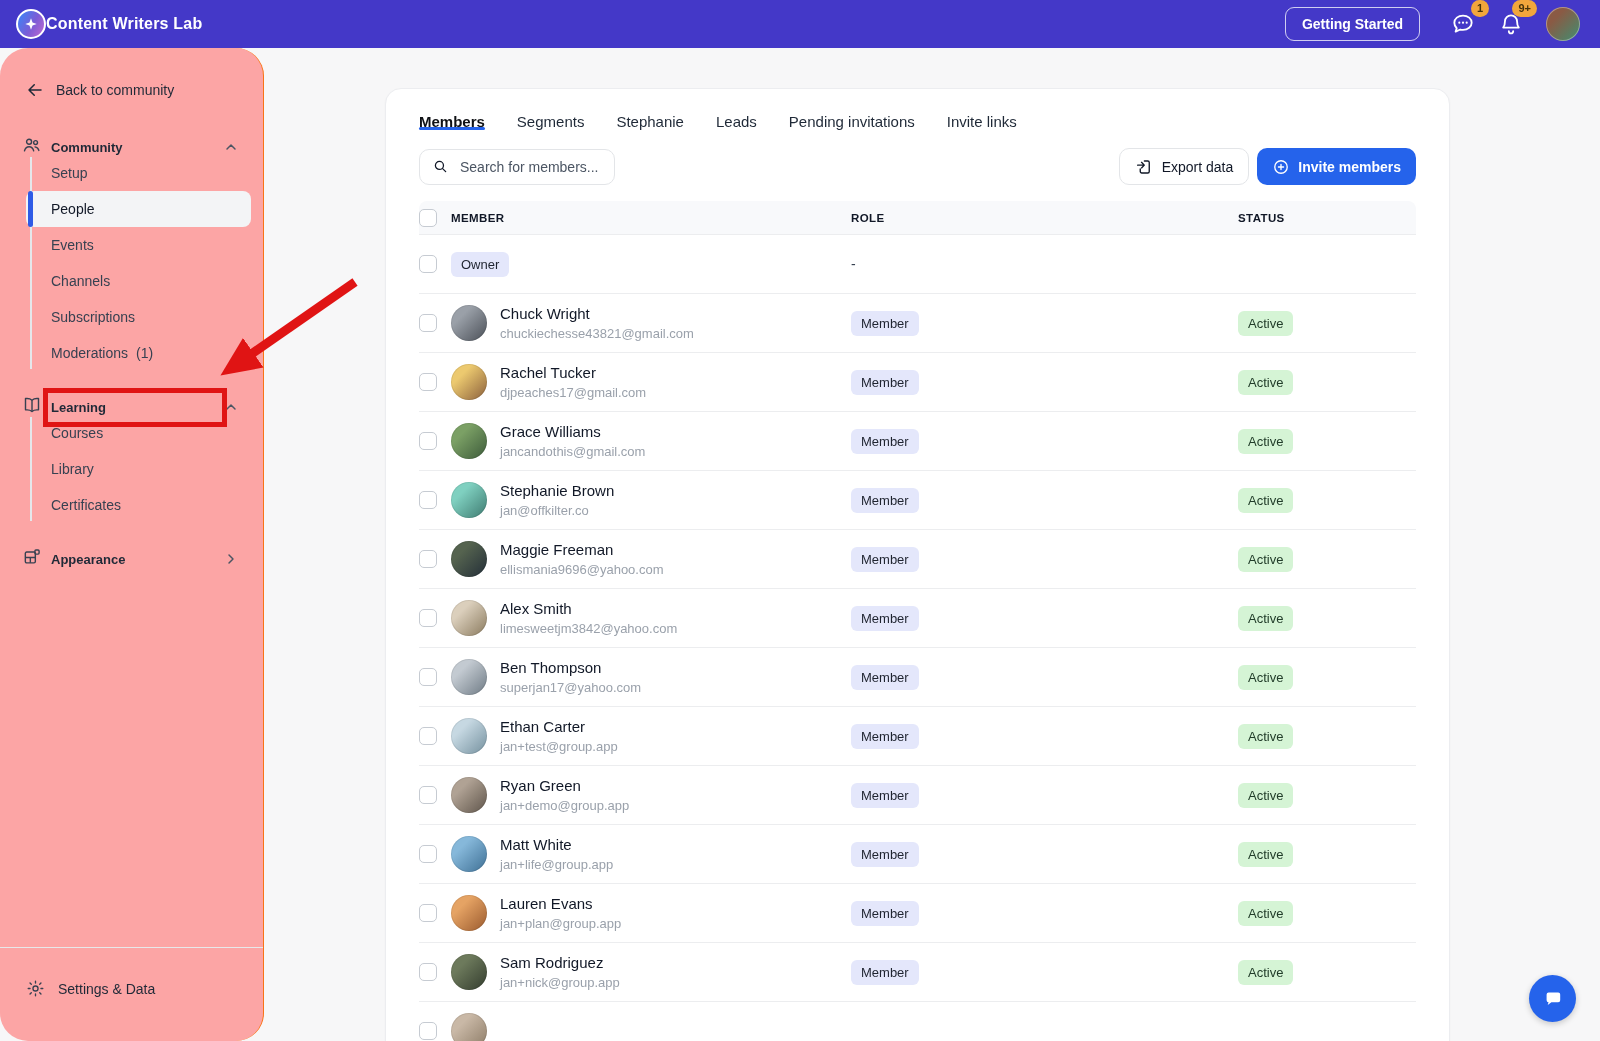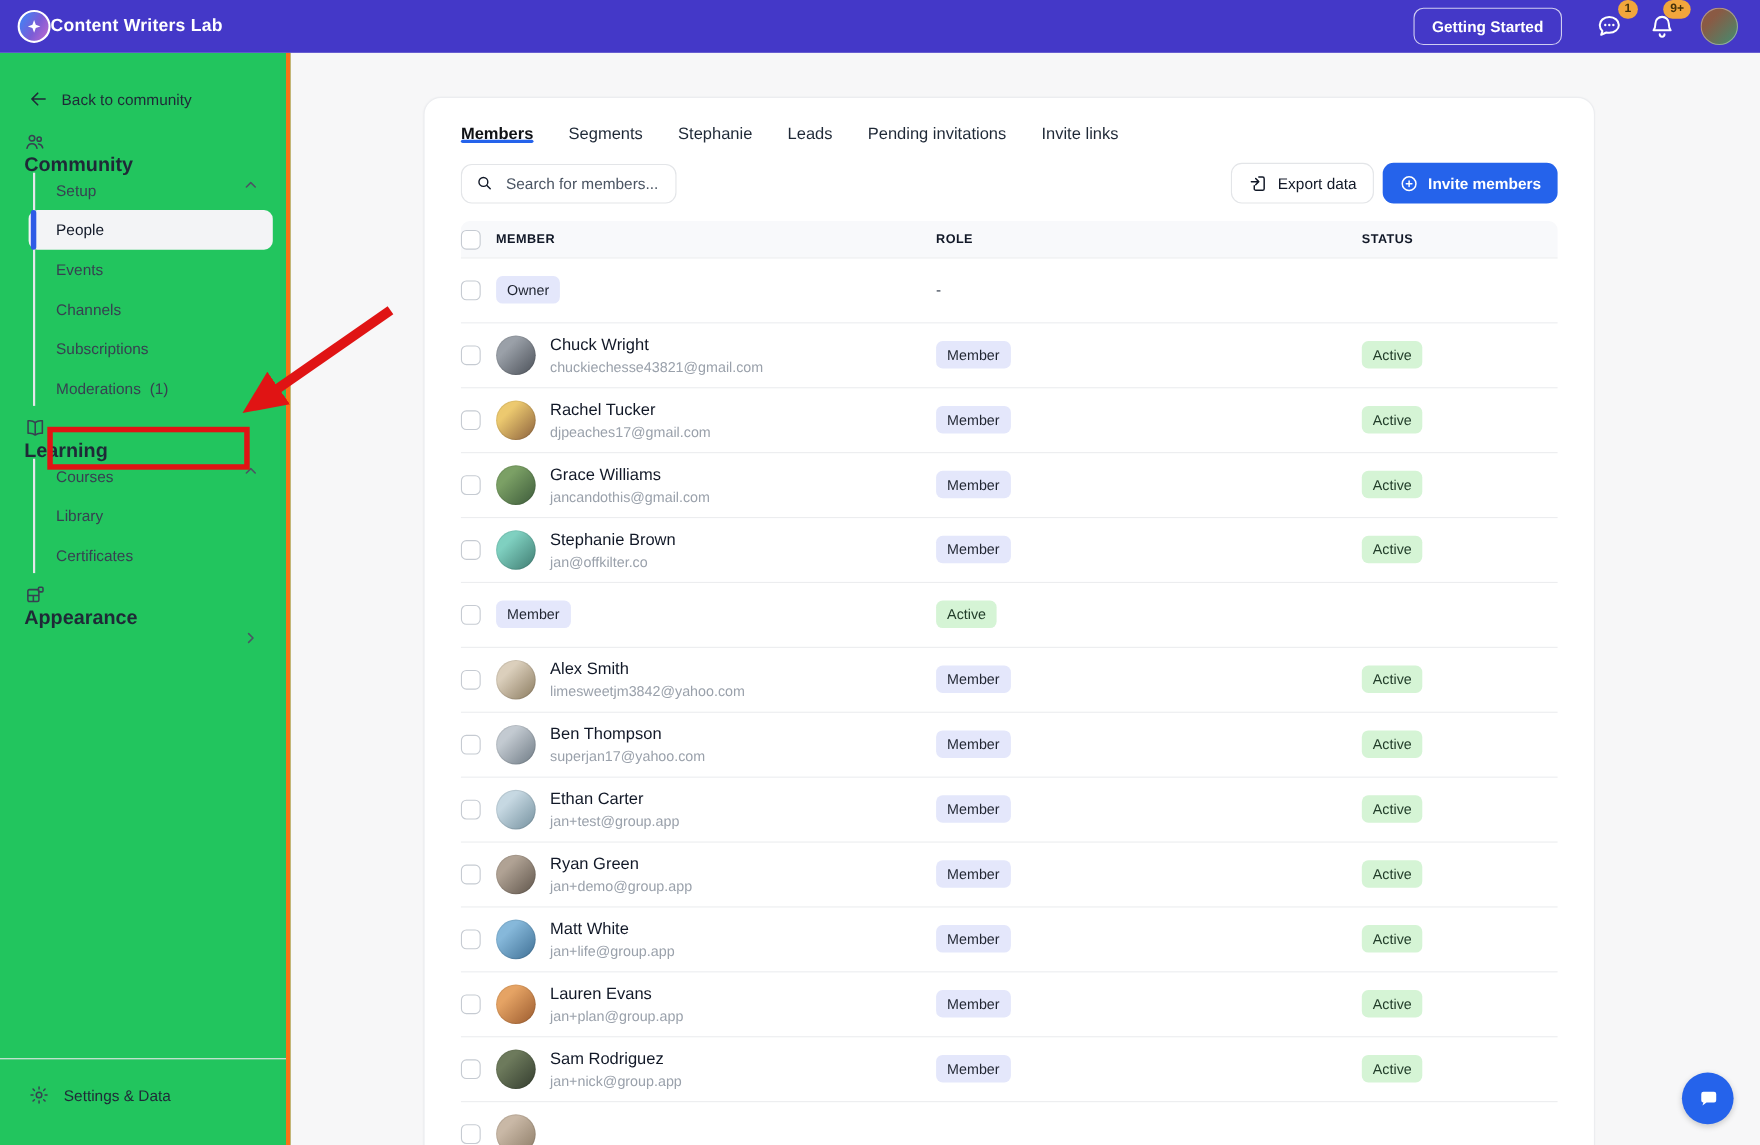--- a/index.html
+++ b/index.html
@@ -31,30 +31,30 @@
     font-size:11px; font-weight:700; border-radius:999px; padding:2px 6px; line-height:13px;
   }
   .topbar-avatar {
     width:34px; height:34px; border-radius:50%; cursor:pointer;
     background:linear-gradient(135deg,#8a5a44 30%,#3f8f72 100%);
     box-shadow:inset 0 0 0 1px rgba(255,255,255,.35);
   }
   
   .shell { display:flex; height:993px; }
   .sidebar {
-    width:264px; background:#22c55e; border-right:4px solid #f97316;
-    display:flex; flex-direction:column; position:relative; flex:none;
+    width:264px; background:#fca5a5; border-right:1px solid #f97316;
+    display:flex; flex-direction:column; position:relative; flex:none;border-radius:28px;
   }
   .back-link { display:flex; align-items:center; gap:12px; padding:33px 0 0 26px;
     font-size:14px; font-weight:500; color:#1F2937; cursor:pointer; }
   .nav { padding-top:20px; }
   .nav-section + .nav-section { margin-top:8px; }
   .section-header {
-    height:36px; display:flex; align-items:flex-start; padding:0 24px 0 22px;
-    font-size:18px; font-weight:700; color:#1F2937; cursor:pointer;flex-direction:column;
+    height:36px; display:flex; align-items:flex-end; padding:0 24px 0 22px;
+    font-size:13px; font-weight:700; color:#1F2937; cursor:pointer;
   }
   .sec-icon { width:20px; height:20px; color:#374151; margin-right:9px; flex:none; display:flex; }
   .chev { margin-left:auto; color:#4B5563; display:flex; }
   .section-items { position:relative; margin:0 12px 0 26px; }
   .section-items::before {
     content:""; position:absolute; left:4px; top:2px; bottom:2px; width:1.5px; background:#E5E7EB;
   }
   .subitem {
     position:relative; height:36px; display:flex; align-items:center; padding-left:25px;
     font-size:14px; color:#374151; border-radius:8px; cursor:pointer;
@@ -63,21 +63,21 @@
   .subitem.selected::before {
     content:""; position:absolute; left:2px; top:0; bottom:0; width:5px;
     border-radius:4px; background:#2E5BE6; z-index:1;
   }
   .subitem-count { margin-left:8px; }
   .annotation-box {
     position:absolute; left:43px; top:340px; width:184px; height:39px;
     border:5px solid #E01414; z-index:6; pointer-events:none;
   }
   .sidebar-footer {
-    margin-top:auto; border-top:1px solid #E7E8EA; height:79px;
+    margin-top:auto; border-top:1px solid #E7E8EA; height:94px;
     display:flex; align-items:center; padding:0 0 12px 26px; gap:12px;
     font-size:14px; font-weight:500; color:#1F2937; cursor:pointer;
   }
   .sidebar-footer .sec-icon { margin-right:0; }
   
   .main { flex:1; padding:40px 0 0 121px; }
   .card {
     width:1065px; background:#fff; border:1px solid #ECEDF0; border-radius:16px;
     box-shadow:0 1px 2px rgba(16,24,40,.04); padding:24px 33px 0;
   }
@@ -399,20 +399,27 @@
         <div class="member-email">jan@offkilter.co</div>
       </div>
     </div>
     <div><span class="role-badge">Member</span></div>
     <div class="cell-status"><span class="status-badge">Active</span></div>
   </div>
             <div class="member-row">
     <div>
                 <div class="checkbox"></div>
               </div>
+    <div class="cell-member">
+      <span class="avatar" style="background: linear-gradient(135deg, rgb(85, 99, 79) 30%, rgb(35, 46, 56) 100%);"></span>
+      <div class="member-text">
+        <div class="member-name">Maggie Freeman</div>
+        <div class="member-email">ellismania9696@yahoo.com</div>
+      </div>
+    </div>
     <div><span class="role-badge">Member</span></div>
     <div class="cell-status"><span class="status-badge">Active</span></div>
   </div>
             <div class="member-row">
     <div>
                 <div class="checkbox"></div>
               </div>
     <div class="cell-member">
       <span class="avatar" style="background: linear-gradient(135deg, rgb(219, 207, 188) 30%, rgb(138, 122, 94) 100%);"></span>
       <div class="member-text">

